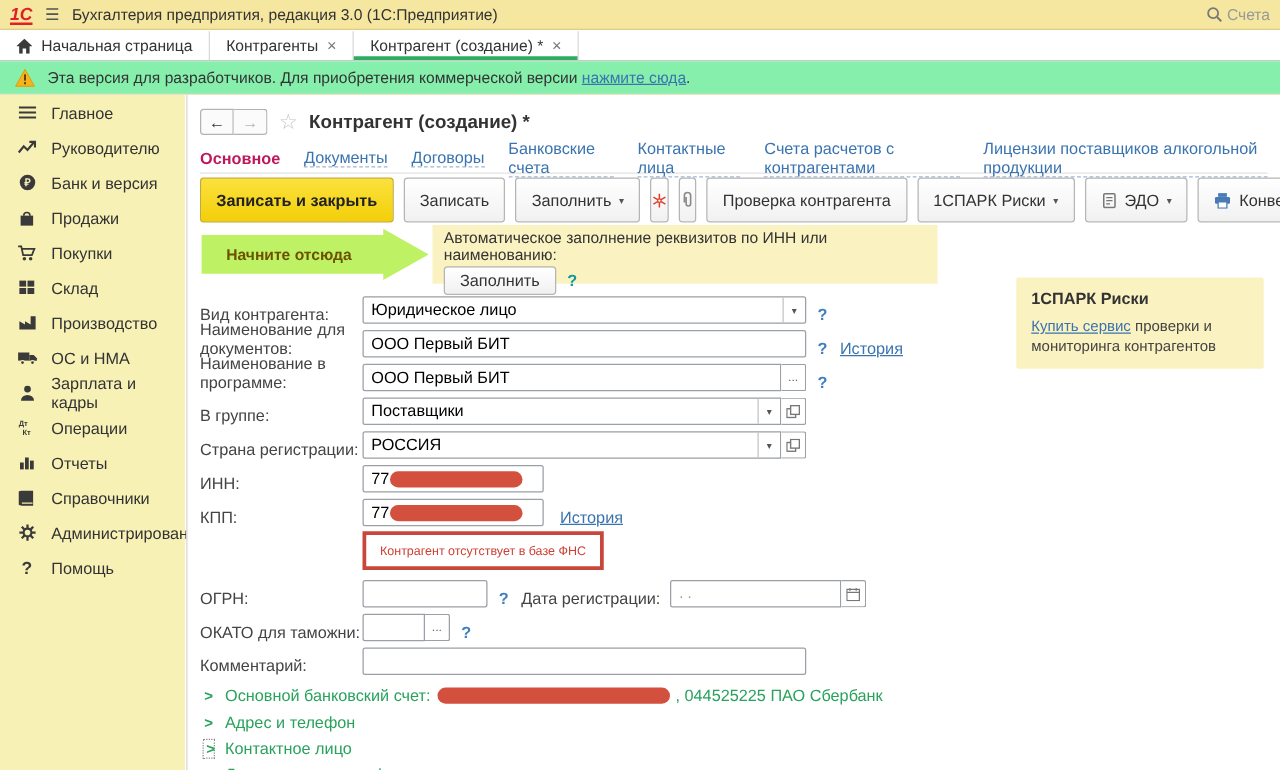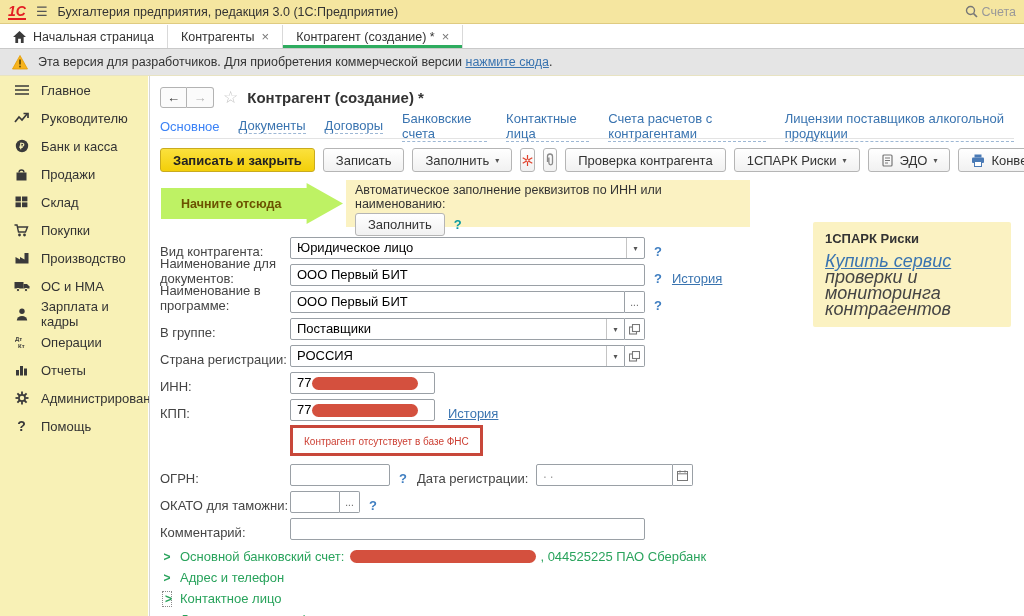--- a/index.html
+++ b/index.html
@@ -6,38 +6,38 @@
   html,body { width:1024px; height:616px; font-family:"Liberation Sans",sans-serif; background:#fff; overflow:hidden; }
   .titlebar { position:absolute; left:0; top:0; width:1024px; height:24px; background:#f5e6a0; border-bottom:1px solid #dfcb81; display:flex; align-items:center; padding:0 8px; gap:10px; }
   .logo-1c { color:#e31e24; font-weight:bold; font-style:italic; font-size:14px; border-bottom:2px solid #e31e24; line-height:14px; }
   .hamburger { color:#555; font-size:13px; cursor:pointer; }
   .app-title { font-size:12.5px; color:#333; }
   .tb-search { margin-left:auto; display:flex; align-items:center; gap:4px; color:#999; font-size:12.5px; cursor:pointer; }
   .tabbar { position:absolute; left:0; top:25px; width:1024px; height:24px; background:#fff; border-bottom:1px solid #c9c9c9; display:flex; font-size:12.5px; color:#333; }
   .wtab { display:flex; align-items:center; gap:7px; padding:0 13px; border-right:1px solid #d9d9d9; cursor:pointer; position:relative; }
   .wtab .close { color:#777; font-size:13px; }
   .wtab.active::after { content:""; position:absolute; left:0; right:0; bottom:0; height:3px; background:#2eac5f; }
-  .warnbar { position:absolute; left:0; top:49px; width:1024px; height:27px; background:#e5e5e5; border-bottom:1px solid #e8e3c2; display:flex; align-items:center; padding:0 12px; gap:10px; font-size:12.5px; color:#333; }
+  .warnbar { position:absolute; left:0; top:49px; width:1024px; height:27px; background:#86efac; border-bottom:1px solid #e8e3c2; display:flex; align-items:center; padding:0 12px; gap:10px; font-size:12.5px; color:#333; }
   .sidebar { position:absolute; left:0; top:76px; width:148px; height:540px; background:#f8f1b6; padding-top:0; }
   .sb-item { height:28px; display:flex; align-items:center; gap:11px; padding-left:13px; font-size:13px; color:#333; cursor:pointer; }
   .sb-ic { width:17px; display:flex; justify-content:center; align-items:center; flex:none; }
   .main { position:absolute; left:149px; top:76px; width:875px; height:540px; background:#fff; border-left:1px solid #d6d6d6; }
   .form-header { height:26px; margin:8px 10px 0; display:flex; align-items:center; gap:9px; }
   .navbtn-group { display:flex; }
   .navbtn { width:27px; height:21px; border:1px solid #b3b3b3; background:#fbfbfb; display:flex; align-items:center; justify-content:center; font-size:13px; cursor:pointer; }
   .navbtn.back { border-radius:3px 0 0 3px; color:#333; }
   .navbtn.fwd  { border-radius:0 3px 3px 0; color:#b5b5b5; border-left:none; }
   .fav-star { color:#c4c4c4; font-size:17px; cursor:pointer; }
   .page-title { font-size:15px; font-weight:bold; color:#333; }
   .nav-row { height:25px; margin:4px 10px 0; display:flex; align-items:center; gap:19px; border-bottom:1px solid #e3e3e3; font-size:13px; }
-  .nav-active { color:#3b82f6; }
+  .nav-active { color:#be185d;font-weight:bold; }
   .dlink { color:#3a74b0; border-bottom:1px dashed #9db7d4; cursor:pointer; text-decoration:none; line-height:15px; }
   .link { color:#3a74b0; text-decoration:underline; cursor:pointer; }
   .toolbar { margin:8px 10px 0; height:26px; display:flex; align-items:center; gap:8px; }
-  .btn { height:24px; border:1px solid #b5b5b5; border-radius:3px; background:linear-gradient(#fff,#f1f1f1); font-size:13px; color:#333; padding:0 12px; display:flex; align-items:center; gap:6px; cursor:pointer; white-space:nowrap; }
+  .btn { height:36px; border:1px solid #b5b5b5; border-radius:3px; background:linear-gradient(#fff,#f1f1f1); font-size:13px; color:#333; padding:0 12px; display:flex; align-items:center; gap:6px; cursor:pointer; white-space:nowrap; }
   .btn-yellow { background:linear-gradient(#fbe13d,#f3cf09); border-color:#c9ab1f; font-weight:bold; color:#222; }
   .icon-btn { width:29px; padding:0; justify-content:center; }
   .dd-arrow { font-size:8px; color:#555; }
   .hint-row { margin:7px 10px 0; height:47px; position:relative; }
   .start-arrow { position:absolute; left:1px; top:3px; width:182px; height:41px; background:#bef264; clip-path:polygon(0 12%, 80% 12%, 80% 0, 100% 50%, 80% 100%, 80% 88%, 0 88%); display:flex; align-items:center; padding-left:20px; font-weight:bold; color:#6b5200; font-size:12.5px; }
   .hint-panel { position:absolute; left:186px; top:0; width:404px; height:47px; background:#fbf2c2; padding:3px 9px; }
   .hint-label { font-size:12.5px; color:#333; margin-bottom:2px; }
   .hint-line { display:flex; align-items:center; gap:9px; }
   .tinput { height:22px; border:1px solid #9aa0a6; border-radius:2px; background:#fff; font-size:13px; color:#000; padding:0 6px; font-family:"Liberation Sans",sans-serif; }
   .tinput::placeholder { color:#b0b0b0; }
@@ -53,21 +53,21 @@
   .redact { display:inline-block; height:13px; border-radius:7px; background:#d4503e; vertical-align:middle; }
   .fns-box { display:inline-block; margin:4px 0 3px 130px; border:3px solid #c8473a; padding:3px 11px 4px; }
   .fns-link { color:#cc3f33; font-size:10px; cursor:pointer; }
   .inline-label { font-size:13px; color:#444; margin:0 8px 0 10px; }
   .srow { height:21px; display:flex; align-items:center; gap:8px; margin-left:2px; font-size:13px; }
   .chev { color:#29a35c; font-size:12px; font-weight:bold; width:10px; text-align:center; }
   .chev-box { border:1px dotted #8a8a8a; padding:0 2px; }
   .sgreen { color:#29a35c; }
   .spark-panel { position:absolute; right:13px; top:146px; width:198px; background:#fbf2c2; border-radius:2px; padding:9px 12px 10px; }
   .spark-title { font-size:13px; font-weight:bold; color:#333; margin-bottom:7px; }
-  .spark-text { font-size:18px; color:#444; line-height:16px;font-style:italic; }
+  .spark-text { font-size:12px; color:#444; line-height:16px; }
   .date-text { color:#999; font-size:12px; }
   svg { display:block; }
 </style>
 </head>
 <body>
 
 <div class="titlebar">
   <span class="logo-1c">1С</span>
   <span class="hamburger">☰</span>
   <span class="app-title">Бухгалтерия предприятия, редакция 3.0  (1С:Предприятие)</span>
@@ -133,54 +133,54 @@
       </span>
     <span>Руководителю</span>
   </div>
   <div class="sb-item">
     <span class="sb-ic">
         <svg width="14" height="14" viewBox="0 0 14 14">
           <circle cx="7" cy="7" r="6.2" fill="#3a3a3a"></circle>
           <text x="7" y="10" font-size="8.5" font-weight="bold" fill="#f8f1b6" text-anchor="middle" font-family="Liberation Sans,sans-serif">₽</text>
         </svg>
       </span>
-    <span>Банк и касса</span>
+    <span>Банк и версия</span>
   </div>
   <div class="sb-item">
     <span class="sb-ic">
         <svg width="13" height="13" viewBox="0 0 13 13">
           <path d="M4 4.5 a2.5 2.5 0 0 1 5 0" fill="none" stroke="#3a3a3a" stroke-width="1.3"></path>
           <rect x="1.5" y="4.5" width="10" height="8" fill="#3a3a3a"></rect>
         </svg>
       </span>
     <span>Продажи</span>
+  </div>
+  <div class="sb-item">
+    <span class="sb-ic">
+        <svg width="15" height="13" viewBox="0 0 15 13">
+          <path d="M0.5 1 H3 L4.5 8 H11.5 L13.5 3 H3.8" fill="none" stroke="#3a3a3a" stroke-width="1.4"></path>
+          <circle cx="5.5" cy="11" r="1.4" fill="#3a3a3a"></circle>
+          <circle cx="10.5" cy="11" r="1.4" fill="#3a3a3a"></circle>
+        </svg>
+      </span>
+    <span>Покупки</span>
   </div>
   <div class="sb-item">
     <span class="sb-ic">
         <svg width="13" height="12" viewBox="0 0 13 12">
           <rect x="0.5" y="0.5" width="5.4" height="4.8" fill="#3a3a3a"></rect>
           <rect x="7" y="0.5" width="5.4" height="4.8" fill="#3a3a3a"></rect>
           <rect x="0.5" y="6.4" width="5.4" height="4.8" fill="#3a3a3a"></rect>
           <rect x="7" y="6.4" width="5.4" height="4.8" fill="#3a3a3a"></rect>
         </svg>
       </span>
     <span>Склад</span>
   </div>
   <div class="sb-item">
     <span class="sb-ic">
-        <svg width="15" height="13" viewBox="0 0 15 13">
-          <path d="M0.5 1 H3 L4.5 8 H11.5 L13.5 3 H3.8" fill="none" stroke="#3a3a3a" stroke-width="1.4"></path>
-          <circle cx="5.5" cy="11" r="1.4" fill="#3a3a3a"></circle>
-          <circle cx="10.5" cy="11" r="1.4" fill="#3a3a3a"></circle>
-        </svg>
-      </span>
-    <span>Покупки</span>
-  </div>
-  <div class="sb-item">
-    <span class="sb-ic">
         <svg width="14" height="12" viewBox="0 0 14 12">
           <path d="M0.5 11.5 V5 L5 7.5 V5 L9.5 7.5 V1 H13.5 V11.5 Z" fill="#3a3a3a"></path>
         </svg>
       </span>
     <span>Производство</span>
   </div>
   <div class="sb-item">
     <span class="sb-ic">
         <svg width="16" height="12" viewBox="0 0 16 12">
           <rect x="0.5" y="2" width="9" height="6.5" fill="#3a3a3a"></rect>
@@ -211,20 +211,29 @@
   </div>
   <div class="sb-item">
     <span class="sb-ic">
         <svg width="13" height="12" viewBox="0 0 13 12">
           <rect x="1" y="6" width="3" height="5.5" fill="#3a3a3a"></rect>
           <rect x="5" y="2" width="3" height="9.5" fill="#3a3a3a"></rect>
           <rect x="9" y="4.5" width="3" height="7" fill="#3a3a3a"></rect>
         </svg>
       </span>
     <span>Отчеты</span>
+  </div>
+  <div class="sb-item">
+    <span class="sb-ic">
+        <svg width="13" height="13" viewBox="0 0 13 13">
+          <path d="M2.5 0.5 H11.5 V12.5 H2.5 A1.8 1.8 0 0 1 2.5 0.5 Z" fill="#3a3a3a"></path>
+          <path d="M2.5 10.5 H11" stroke="#f8f1b6" stroke-width="1"></path>
+        </svg>
+      </span>
+    <span>Справочники</span>
   </div>
   <div class="sb-item">
     <span class="sb-ic">
         <svg width="14" height="14" viewBox="0 0 14 14">
           <g stroke="#3a3a3a" stroke-width="1.8">
             <line x1="7" y1="0.5" x2="7" y2="3.5"></line>
             <line x1="7" y1="10.5" x2="7" y2="13.5"></line>
             <line x1="0.5" y1="7" x2="3.5" y2="7"></line>
             <line x1="10.5" y1="7" x2="13.5" y2="7"></line>
             <line x1="2.4" y1="2.4" x2="4.5" y2="4.5"></line>

